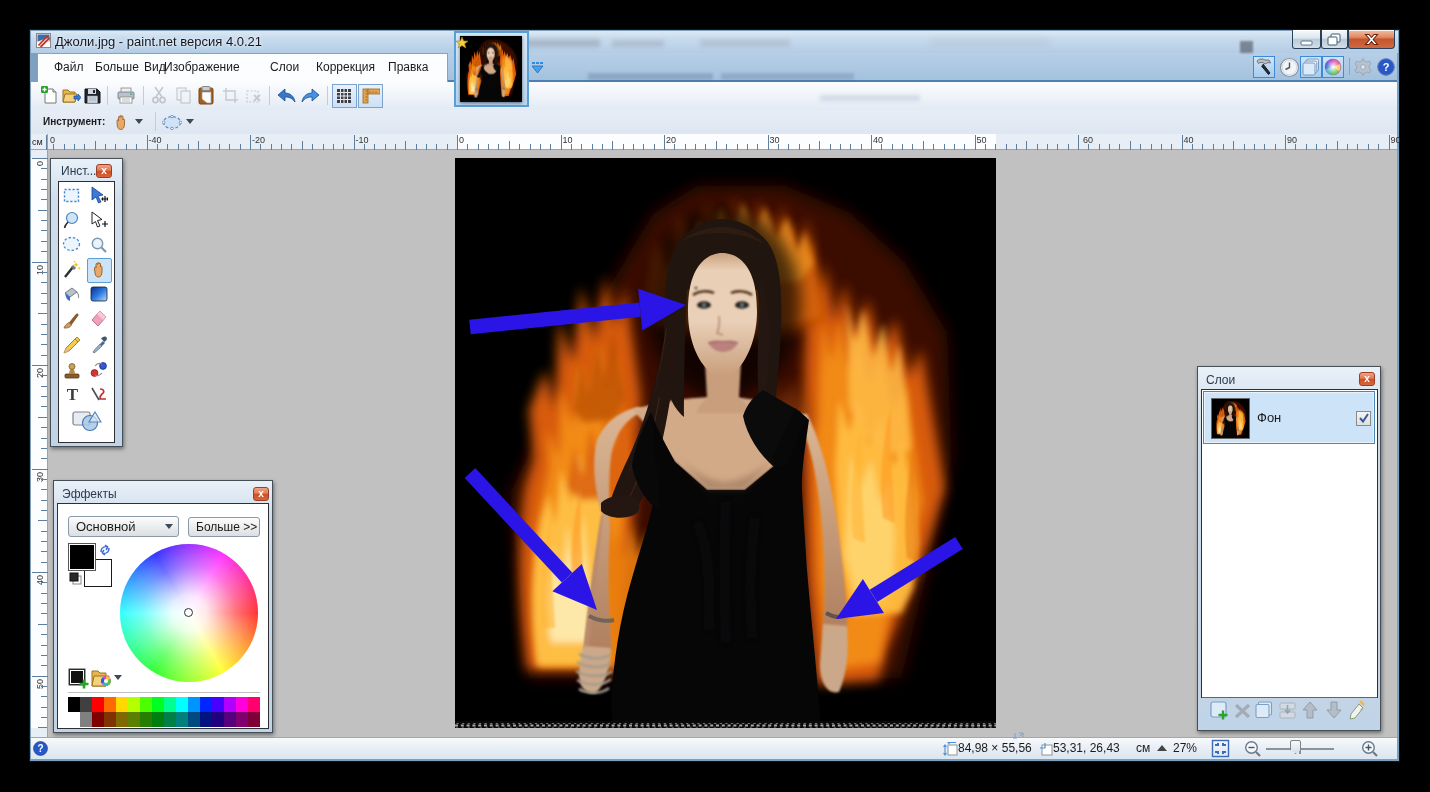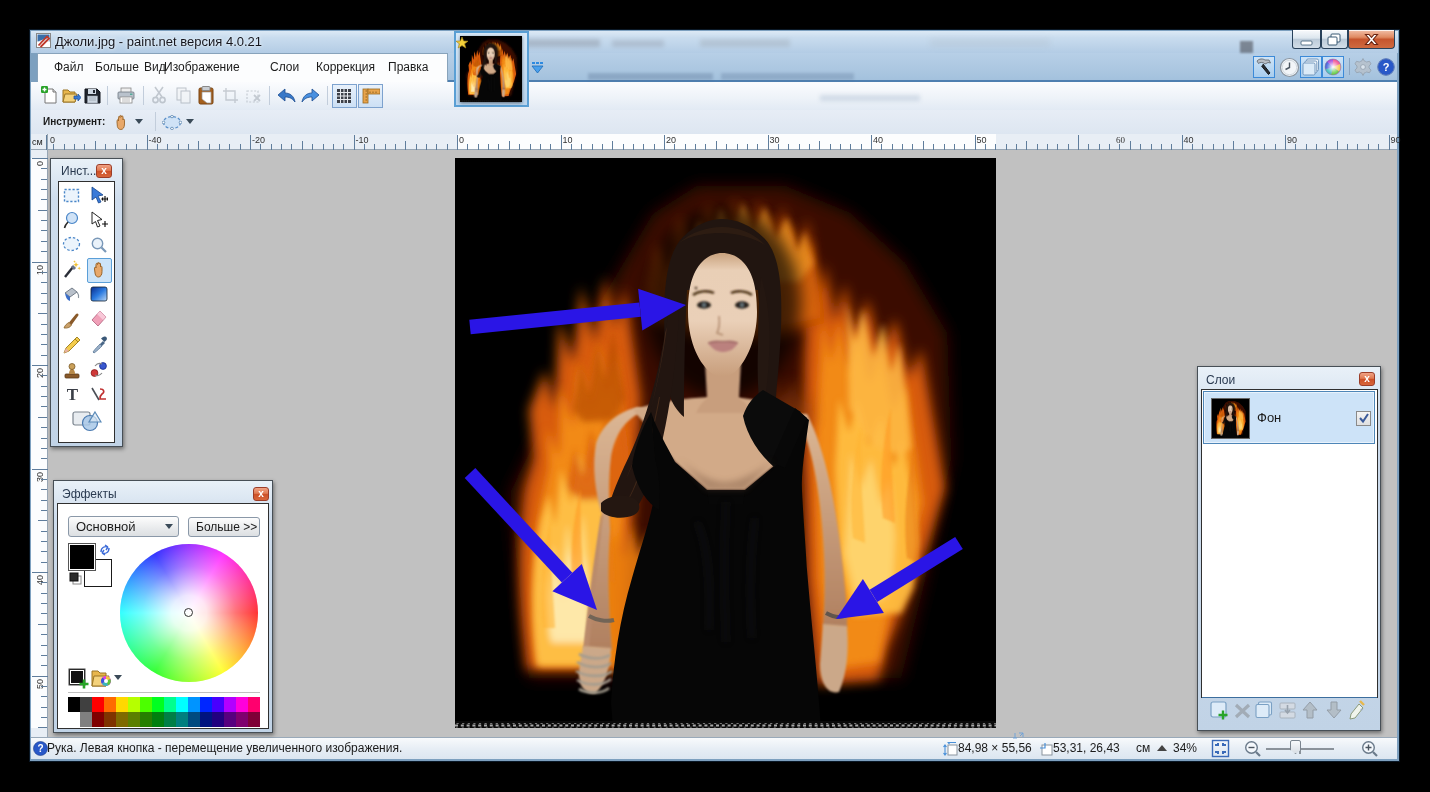--- a/index.html
+++ b/index.html
@@ -83,25 +83,24 @@
  <div class="menu-item" style="left:54px;">Файл</div>
  <div class="menu-item" style="left:95px;">Больше</div>
  <div class="menu-item" style="left:144px;">Вид</div>
  <div class="menu-item" style="left:164px;">Изображение</div>
  <div class="menu-item" style="left:270px;">Слои</div>
  <div class="menu-item" style="left:316px;">Коррекция</div>
  <div class="menu-item" style="left:388px;">Правка</div>
 
  <div class="t" style="left:43px;top:116px;font-size:10px;font-weight:bold;">Инструмент:</div>
 
- <div class="t" style="left:47px;top:741px;font-size:12px;">Рука. Левая кнопка - перемещение увеличенного изображения.</div>
  <div class="t" style="left:958px;top:741px;font-size:12px;">84,98 × 55,56</div>
  <div class="t" style="left:1053px;top:741px;font-size:12px;">53,31, 26,43</div>
  <div class="t" style="left:1136px;top:741px;font-size:12px;">см</div>
- <div class="t" style="left:1173px;top:741px;font-size:12px;">34%</div>
+ <div class="t" style="left:1173px;top:741px;font-size:12px;">27%</div>
 
  <div id="hticks">
       <div class="hmaj" style="left:146.5px;"></div>
       <div class="rlab" style="left:148.5px;top:135px;">-40</div>
       <div class="hmaj" style="left:250.0px;"></div>
       <div class="rlab" style="left:252.0px;top:135px;">-20</div>
       <div class="hmaj" style="left:353.5px;"></div>
       <div class="rlab" style="left:355.5px;top:135px;">-10</div>
       <div class="hmaj" style="left:457.0px;"></div>
       <div class="rlab" style="left:459.0px;top:135px;">0</div>
@@ -109,21 +108,21 @@
       <div class="rlab" style="left:562.5px;top:135px;">10</div>
       <div class="hmaj" style="left:664.0px;"></div>
       <div class="rlab" style="left:666.0px;top:135px;">20</div>
       <div class="hmaj" style="left:767.5px;"></div>
       <div class="rlab" style="left:769.5px;top:135px;">30</div>
       <div class="hmaj" style="left:871.0px;"></div>
       <div class="rlab" style="left:873.0px;top:135px;">40</div>
       <div class="hmaj" style="left:974.5px;"></div>
       <div class="rlab" style="left:976.5px;top:135px;">50</div>
       <div class="hmaj" style="left:1078.0px;"></div>
-      <div class="rlab" style="left:1116px;top:135px;font-family:Liberation Serif, serif;">60</div>
+      <div class="rlab" style="left:1083px;top:135px;">60</div>
       <div class="hmaj" style="left:1181.5px;"></div>
       <div class="rlab" style="left:1183.5px;top:135px;">40</div>
       <div class="hmaj" style="left:1285.0px;"></div>
       <div class="rlab" style="left:1287.0px;top:135px;">90</div>
       <div class="hmaj" style="left:1388.5px;"></div>
       <div class="rlab" style="left:1390.5px;top:135px;">90</div>
       <div class="rlab" style="left:50px;top:135px;">0</div>
       <div class="hmaj" style="left:46px;"></div>
       <div class="htick" style="left:53.4px;"></div>
       <div class="htick" style="left:63.7px;"></div>

